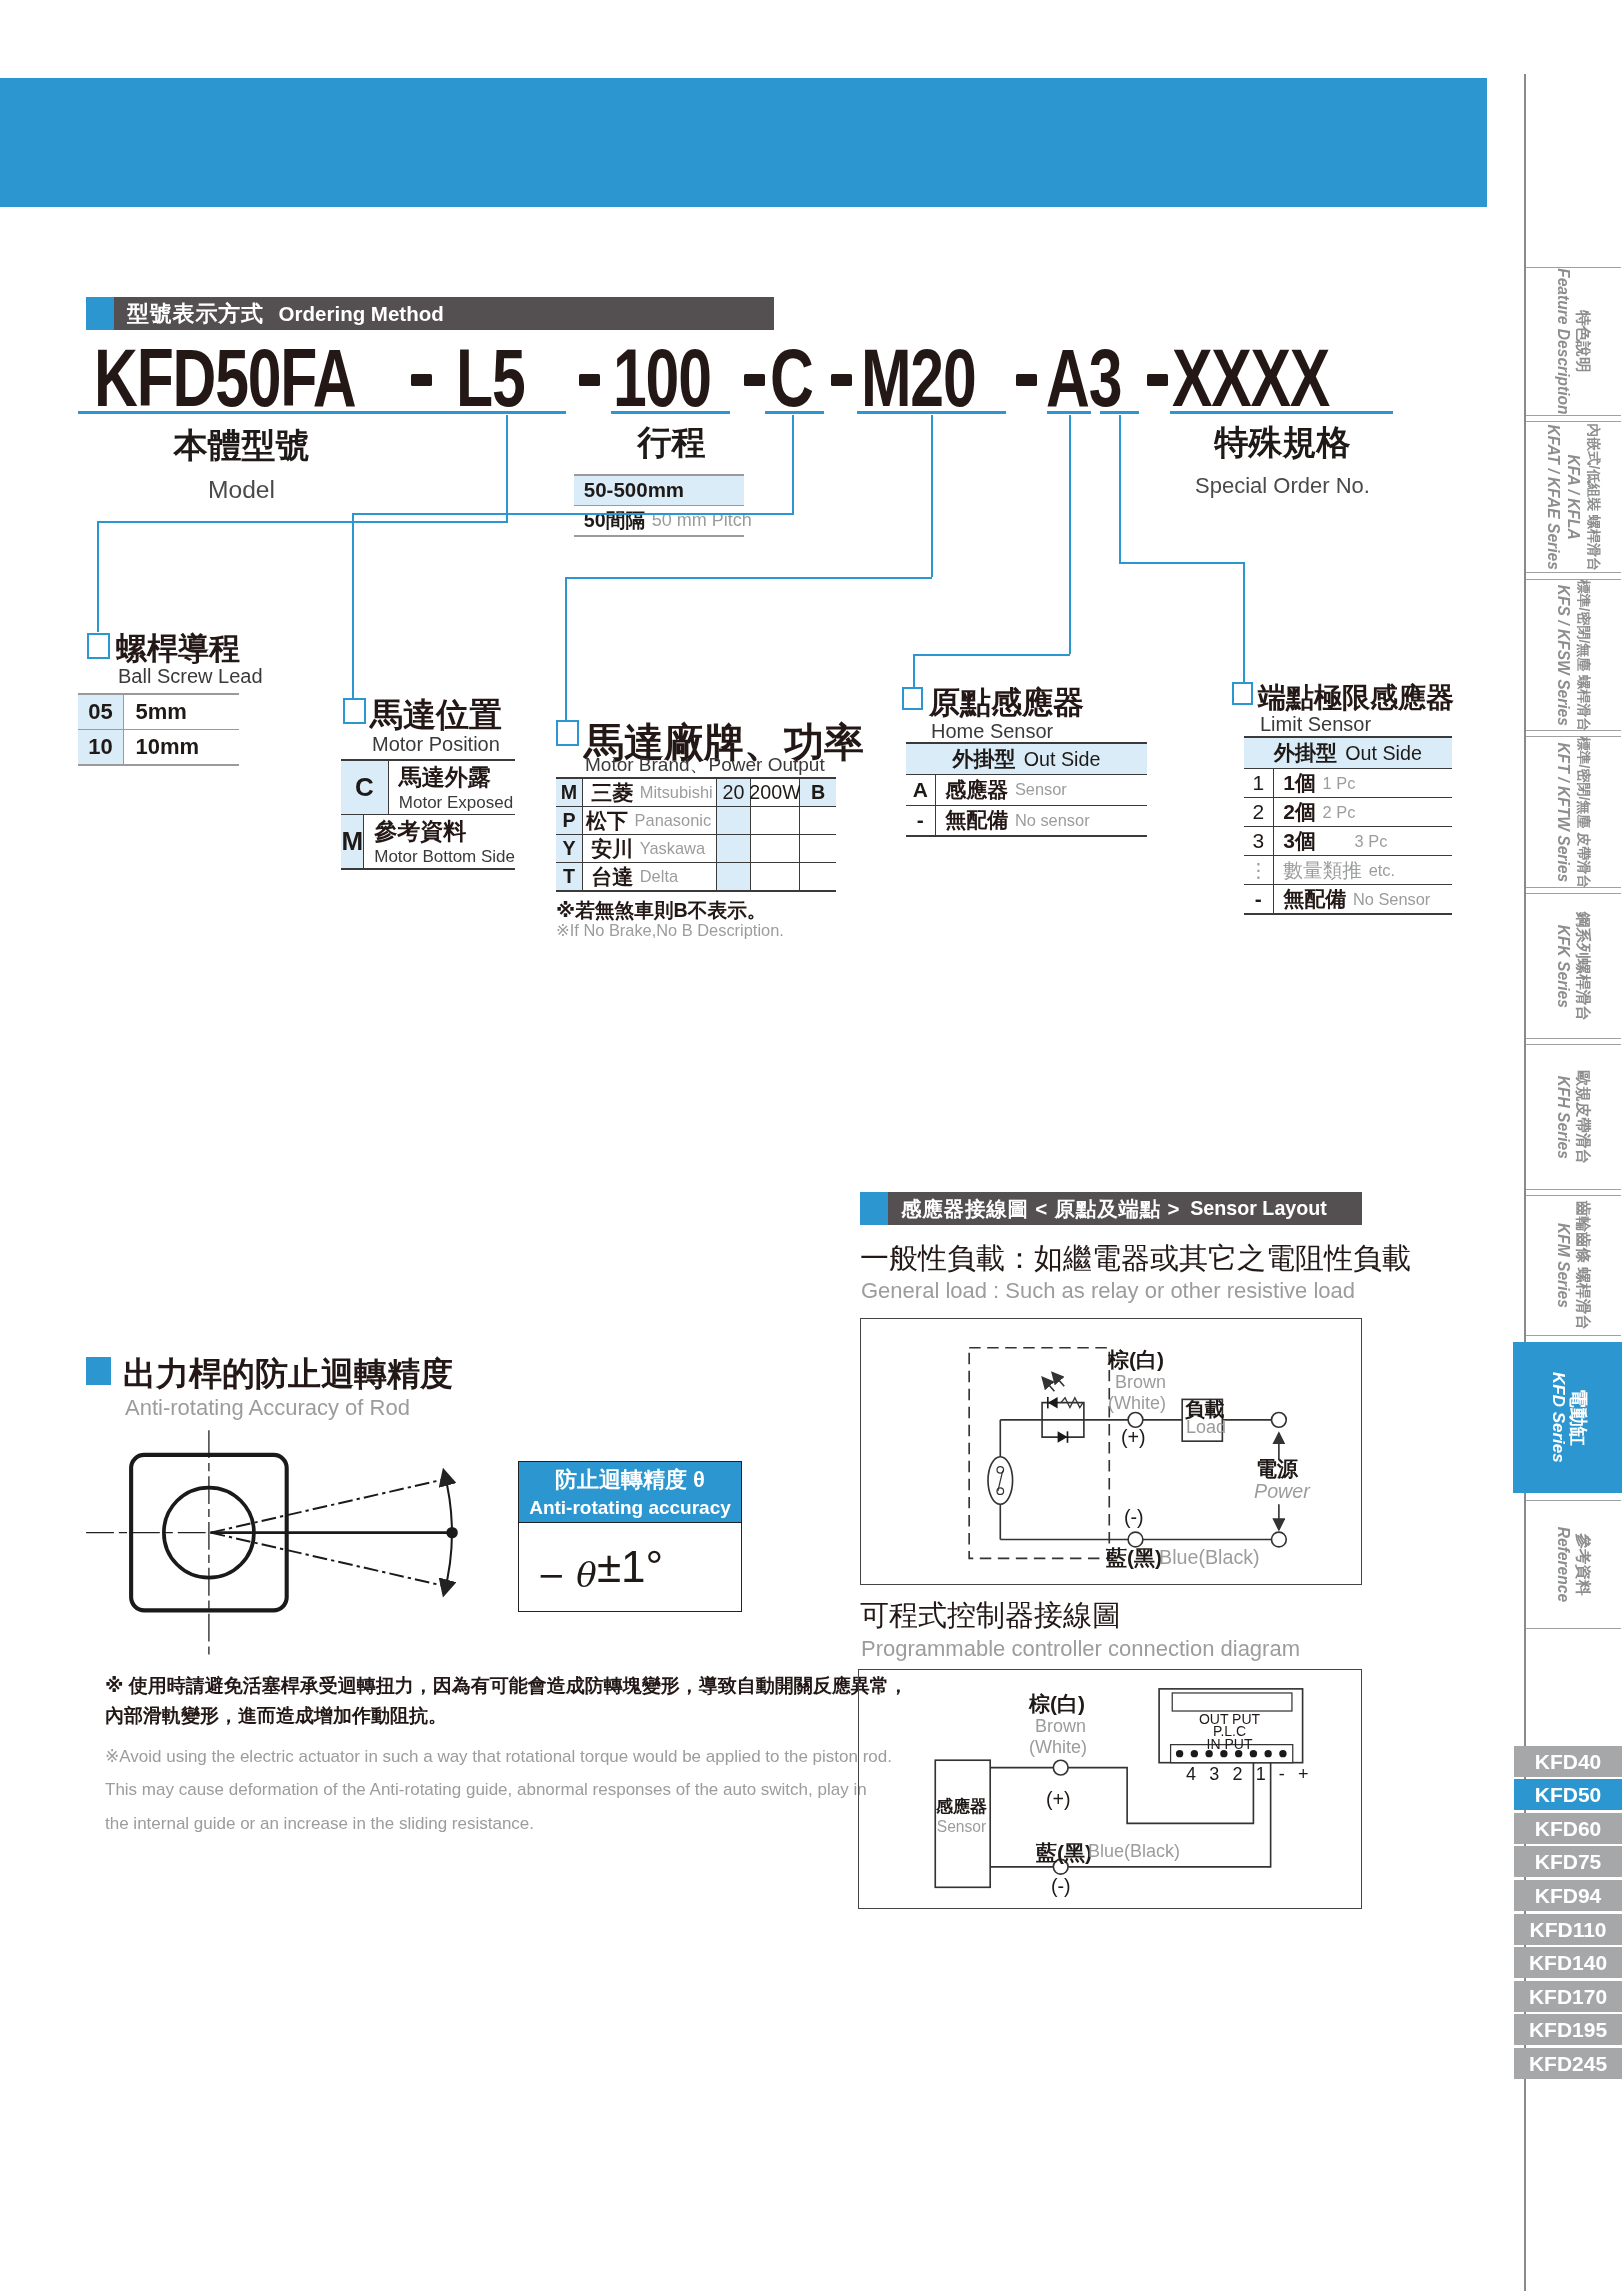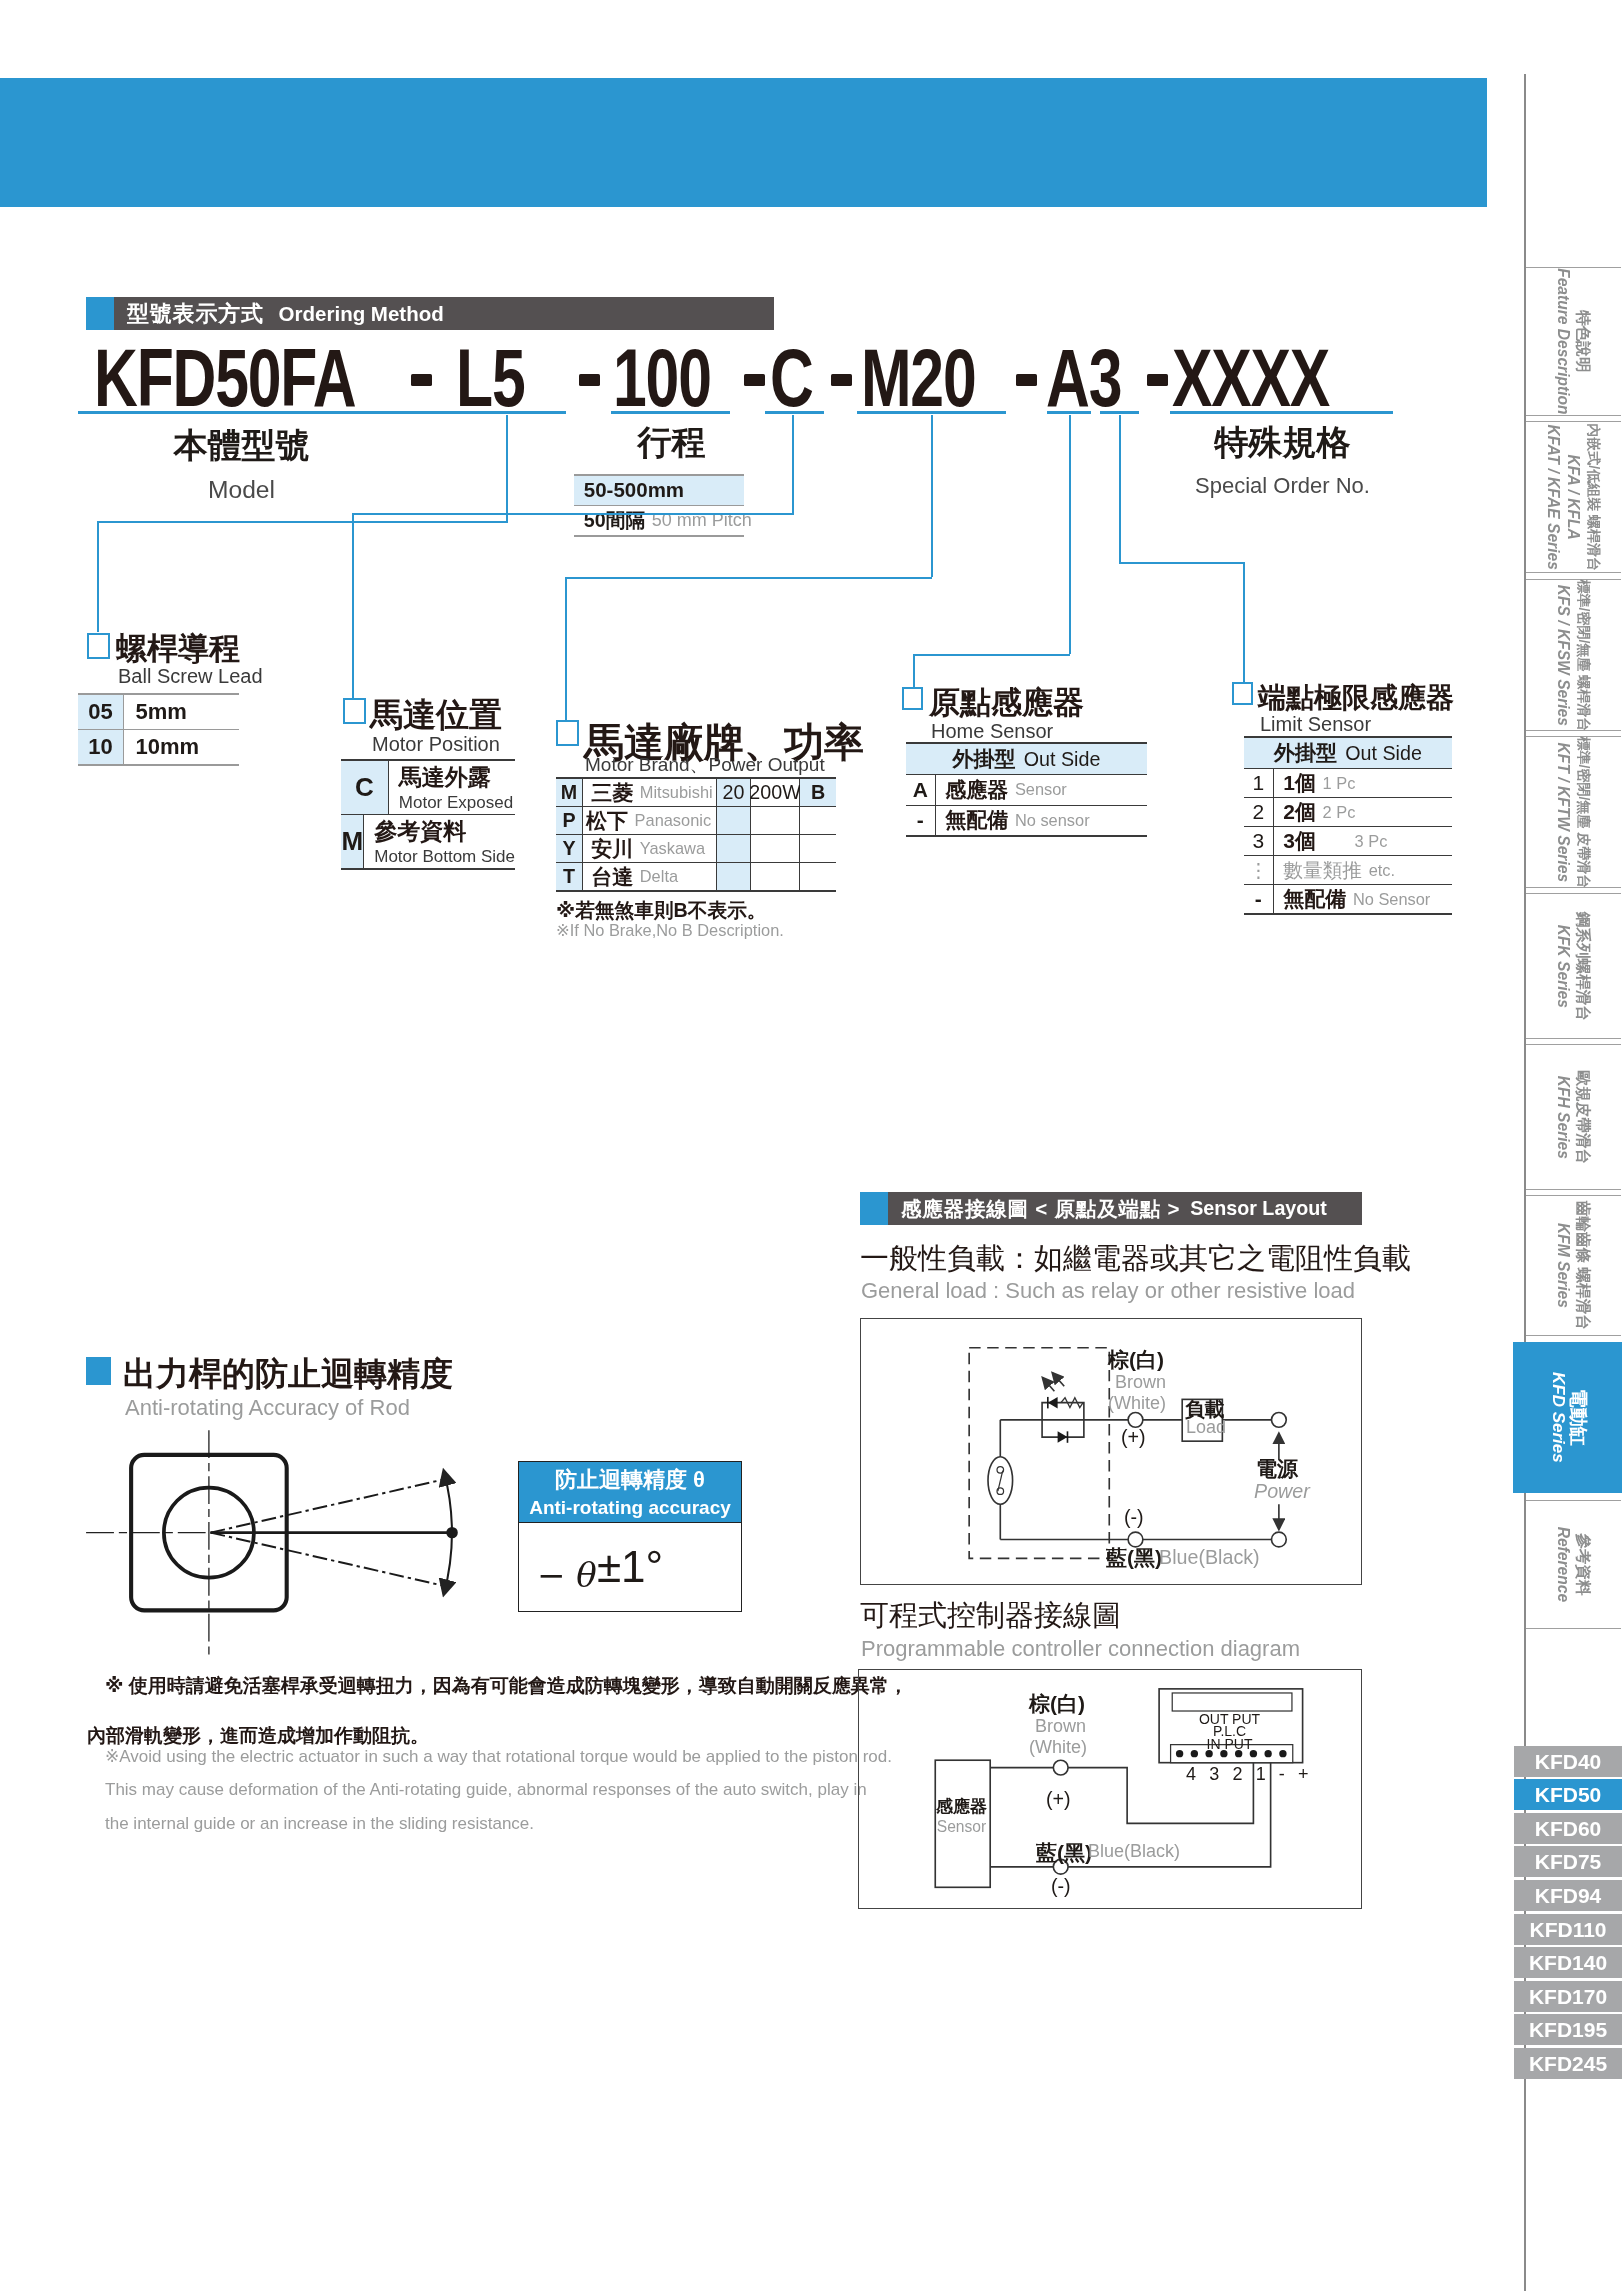--- a/index.html
+++ b/index.html
@@ -310,21 +310,21 @@
 
   <div class="abs" style="left:518px;top:1461px;width:224px;height:151px;border:1.6px solid #222;box-sizing:border-box;">
     <div style="height:61px;background:#2b96d0;color:#fff;text-align:center;display:flex;flex-direction:column;justify-content:center;border-bottom:1.6px solid #222;box-sizing:border-box;">
       <div style="font-size:22px;font-weight:bold;">防止迴轉精度 θ</div>
       <div style="font-size:19px;font-weight:bold;margin-top:1.6px;">Anti-rotating accuracy</div>
     </div>
     <div style="height:87px;display:flex;align-items:center;justify-content:center;font-size:44px;font-weight:500;">±1°</div>
   </div>
 
   <div class="note-zh" style="left:105px;top:1673px;font-size:19px;">※ 使用時請避免活塞桿承受迴轉扭力，因為有可能會造成防轉塊變形，導致自動開關反應異常，</div>
-  <div class="note-zh" style="left:87px;top:1703px;font-size:19px;margin-top:20px;">內部滑軌變形，進而造成增加作動阻抗。</div>
+  <div class="note-zh" style="left:105px;top:1703px;font-size:19px;">內部滑軌變形，進而造成增加作動阻抗。</div>
   <div class="note-en" style="left:105px;top:1746px;font-size:17px;">※Avoid using the electric actuator in such a way that rotational torque would be applied to the piston rod.</div>
   <div class="note-en" style="left:105px;top:1780px;font-size:17px;">This may cause deformation of the Anti-rotating guide, abnormal responses of the auto switch, play in</div>
   <div class="note-en" style="left:105px;top:1814px;font-size:17px;">the internal guide or an increase in the sliding resistance.</div>
 
   <div class="secbar" style="left:860px;top:1192px;width:502px;">
     <div class="sq"></div>
     <span class="zh" style="font-size:20.5px;">感應器接線圖 &lt; 原點及端點 &gt;</span>
     <span class="en" style="font-size:19.7px;margin-left:9.8px;">Sensor Layout</span>
   </div>
   <div class="tzh" style="left:860px;top:1239px;font-size:29px;font-weight:500;">一般性負載：如繼電器或其它之電阻性負載</div>

